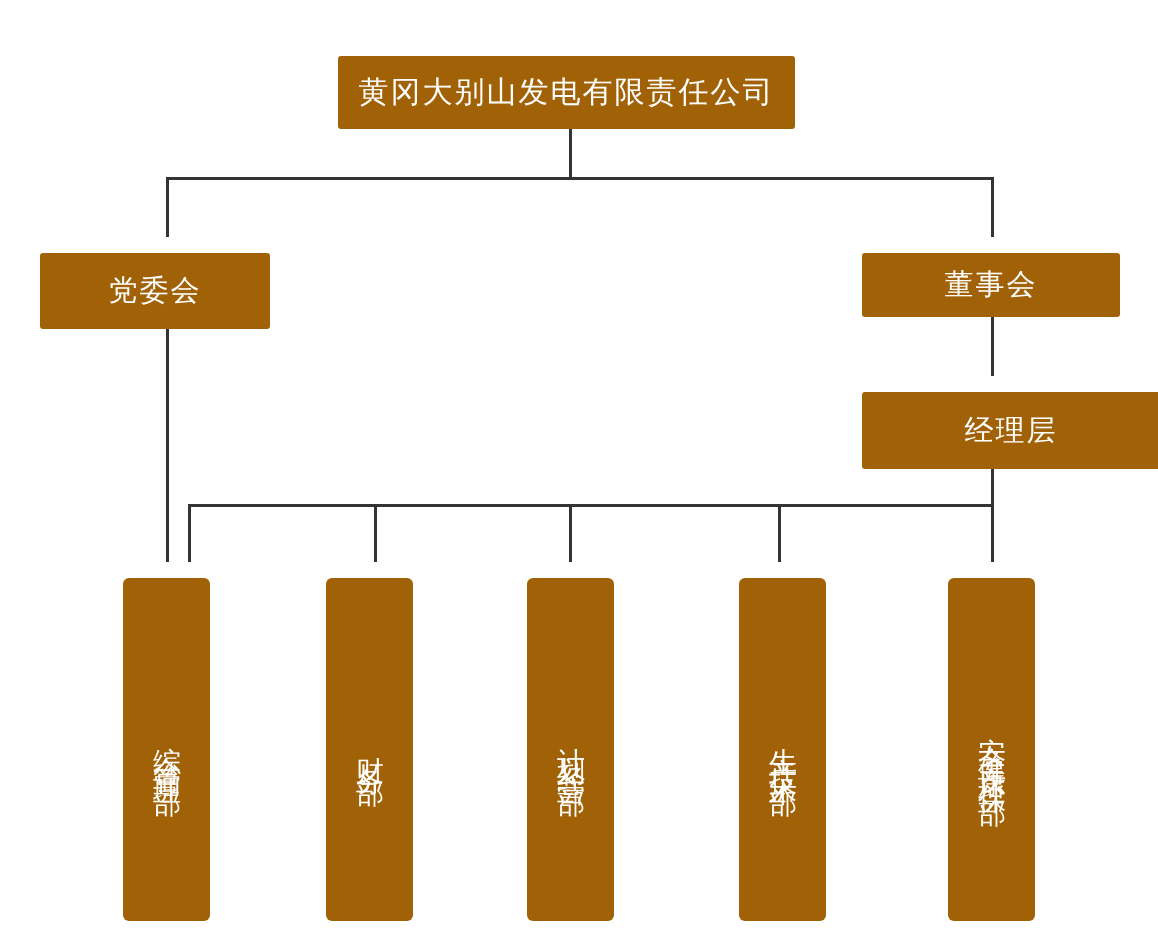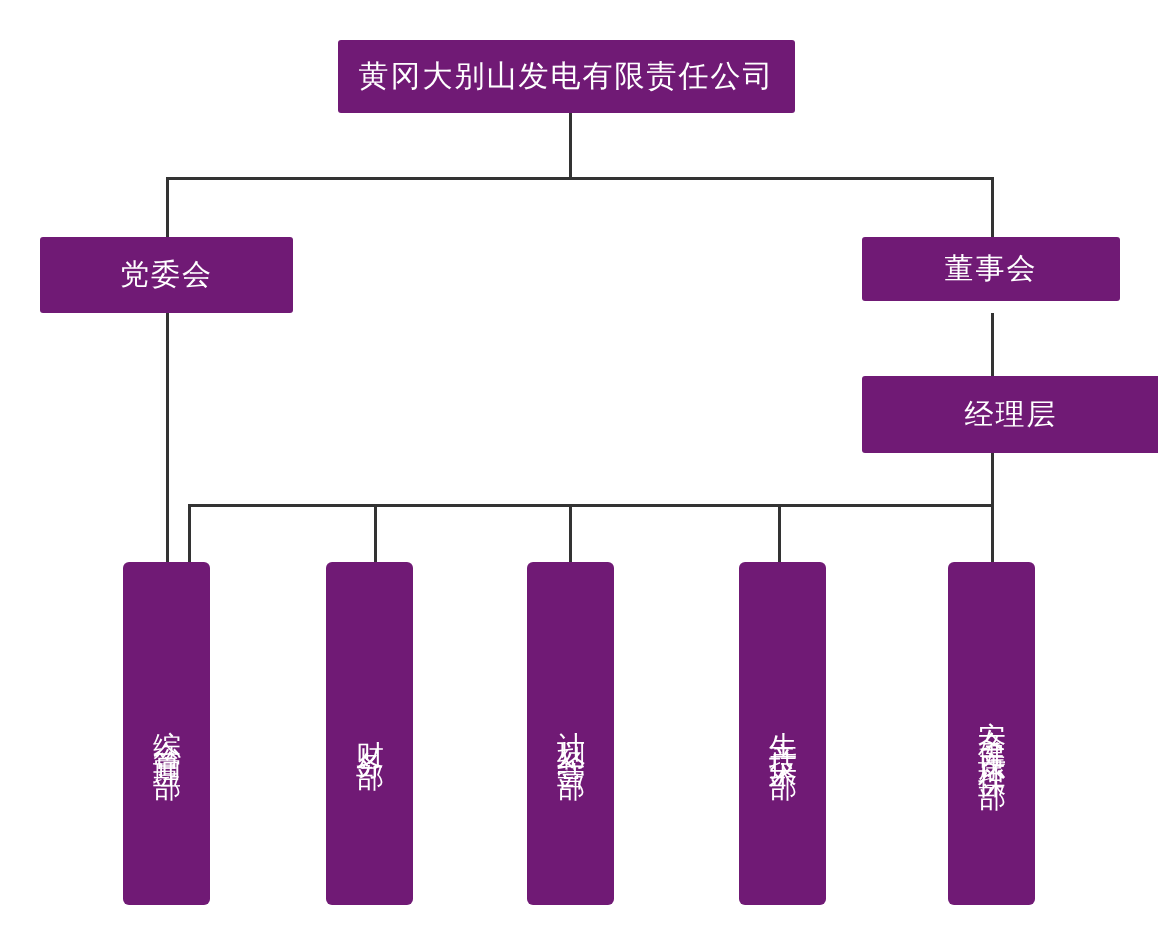--- a/index.html
+++ b/index.html
@@ -10,33 +10,34 @@
   .canvas {
     position: relative;
     width: 1158px;
     height: 945px;
     background: #ffffff;
     font-family: "Liberation Sans", sans-serif;
     overflow: hidden;
   }
   .node {
     position: absolute;
-    background: #701a75;
+    background: #a16207;
     color: #ffffff;
     display: flex;
     align-items: center;
     justify-content: center;
     font-size: 29px;
     letter-spacing: 2px;
     border-radius: 3px;
     box-sizing: border-box;
     text-align: center;
+    margin-top: 16px;
   }
   .node-company   { left: 338px; top: 40px;  width: 457px; height: 73px; font-size: 30px; }
-  .node-party     { left: 40px;  top: 237px; width: 253px; height: 76px; }
+  .node-party     { left: 40px;  top: 237px; width: 230px; height: 76px; }
   .node-board     { left: 862px; top: 237px; width: 258px; height: 64px; }
   .node-mgmt      { left: 862px; top: 376px; width: 298px; height: 77px; }
   .node-vert {
     width: 87px;
     height: 343px;
     top: 562px;
     writing-mode: vertical-rl;
     text-orientation: upright;
     letter-spacing: 10px;
     font-size: 28px;

